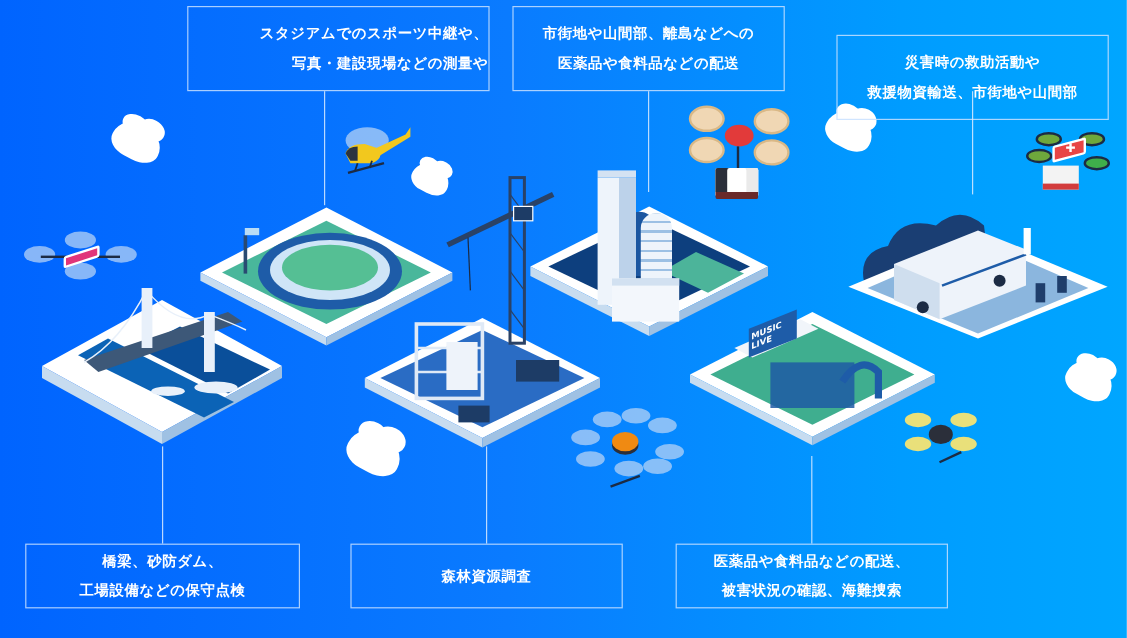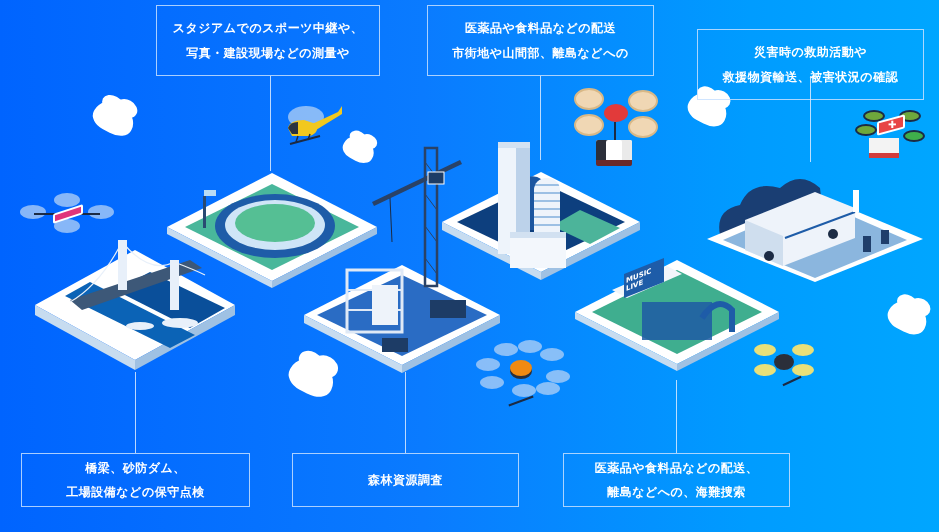--- a/index.html
+++ b/index.html
@@ -68,53 +68,53 @@
 <body>
 
 <div class="stage">
 
   <div class="cloud" style="left:93px;top:103px;width:42px;height:30px;"></div>
   <div class="cloud" style="left:343px;top:137px;width:32px;height:24px;"></div>
   <div class="cloud" style="left:688px;top:94px;width:40px;height:30px;"></div>
   <div class="cloud" style="left:289px;top:360px;width:46px;height:34px;"></div>
   <div class="cloud" style="left:888px;top:302px;width:40px;height:30px;"></div>
 
-  <div class="caption cap-top" style="left:156px;width:224px;">
+  <div class="caption cap-top" style="left:156px;width:252px;text-align:right;">
     <span>スタジアムでのスポーツ中継や、</span>
     <span>写真・建設現場などの測量や</span>
   </div>
   <div class="connector" style="left:270px;top:76px;height:95px;"></div>
 
   <div class="caption cap-top" style="left:427px;width:227px;">
+    <span>市街地や山間部、離島などへの</span>
     <span>医薬品や食料品などの配送</span>
-    <span>市街地や山間部、離島などへの</span>
   </div>
   <div class="connector" style="left:540px;top:76px;height:84px;"></div>
 
   <div class="caption cap-top" style="left:697px;width:227px;margin-top:24px;">
     <span>災害時の救助活動や</span>
-    <span>救援物資輸送、被害状況の確認</span>
+    <span>救援物資輸送、市街地や山間部</span>
   </div>
   <div class="connector" style="left:810px;top:76px;height:86px;"></div>
 
   <div class="connector" style="left:135px;top:372px;height:81px;"></div>
   <div class="caption cap-bottom" style="left:21px;width:229px;">
     <span>橋梁、砂防ダム、</span>
     <span>工場設備などの保守点検</span>
   </div>
 
   <div class="connector" style="left:405px;top:372px;height:81px;"></div>
   <div class="caption cap-bottom" style="left:292px;width:227px;">
     <span>森林資源調査</span>
   </div>
 
   <div class="connector" style="left:676px;top:380px;height:73px;"></div>
   <div class="caption cap-bottom" style="left:563px;width:227px;">
     <span>医薬品や食料品などの配送、</span>
-    <span>離島などへの、海難捜索</span>
+    <span>被害状況の確認、海難捜索</span>
   </div>
 
   <div class="tile" style="left:30px;top:230px;width:210px;height:145px;">
     <svg width="210" height="145" viewBox="0 0 210 145">
       <polygon points="105,20 205,75 105,130 5,75" fill="#ffffff"></polygon>
       <polygon points="5,75 105,130 105,140 5,85" fill="#c7dcf0"></polygon>
       <polygon points="105,130 205,75 205,85 105,140" fill="#9fc1e3"></polygon>
       <polygon points="120,42 195,78 160,98 85,60" fill="#0a4f9a"></polygon>
       <polygon points="60,52 165,105 140,118 35,66" fill="#0b63b6"></polygon>
       <polygon points="40,70 160,30 172,38 52,80" fill="#3d5878"></polygon>

